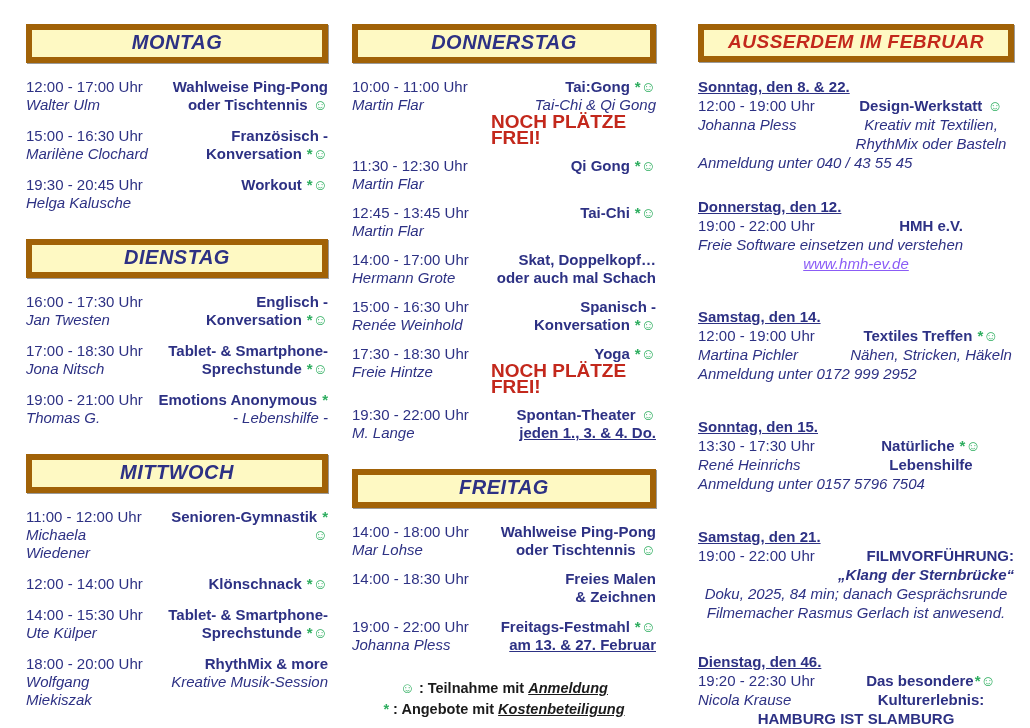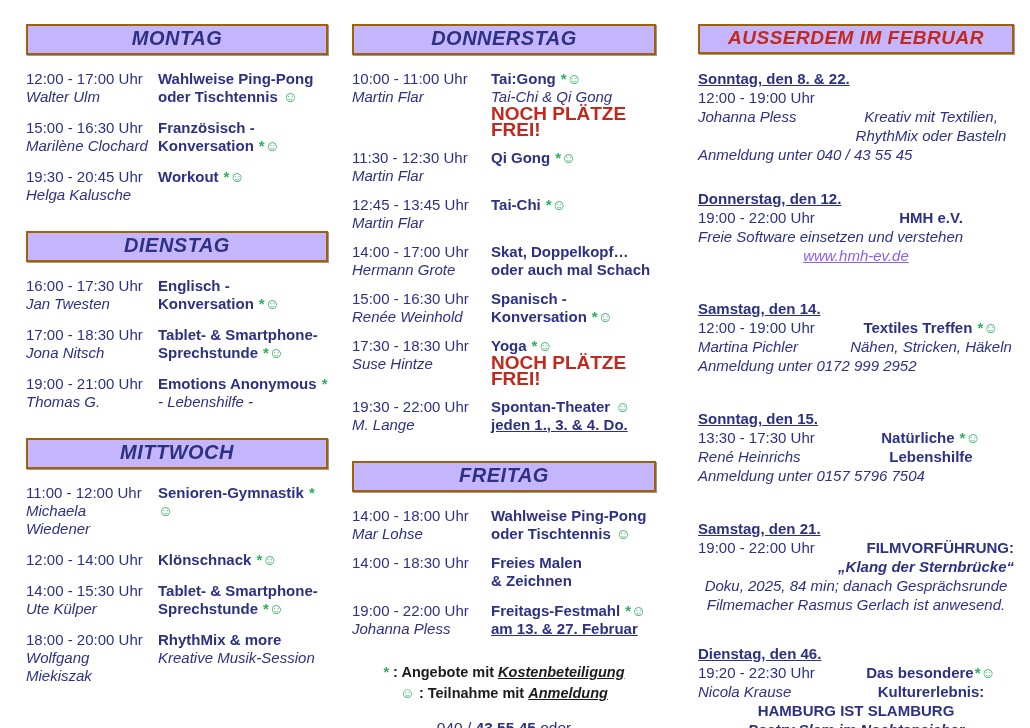--- a/index.html
+++ b/index.html
@@ -6,32 +6,32 @@
   body{
     width:1030px;height:728px;position:relative;background:#ffffff;
     font-family:"Liberation Sans", sans-serif;color:#2d3184;overflow:hidden;
   }
   .col{position:absolute;top:24px;}
   #col1{left:26px;width:302px;}
   #col2{left:352px;width:304px;}
   #col3{left:698px;width:316px;}
 
   .daybox{
-    border:2px solid #a16207;box-shadow:1px 1px 0 #9a9a9a;background:#c4b5fd;
+    border:6px solid #a16207;box-shadow:1px 1px 0 #9a9a9a;background:#fef9c3;
     text-align:center;padding:1px 0 3px;margin-bottom:15px;
   }
   .daybox .t{font-weight:bold;font-style:italic;font-size:20px;letter-spacing:.5px;color:#2d3184;}
   .daybox.red .t{color:#c3281c;font-size:19px;}
   .sectiongap{margin-top:27px;}
 
   .entry{display:grid;grid-template-columns:124px 1fr;column-gap:8px;
          margin-bottom:13px;font-size:15px;line-height:18px;}
   #col2 .entry{grid-template-columns:131px 1fr;margin-bottom:11px;}
   .person{font-style:italic;}
-  .act{font-weight:bold;}
+  .act{font-weight:bold;text-align:right;}
   .act .it{font-weight:normal;font-style:italic;}
   .act .ulb{text-decoration:underline;}
   .note{color:#c3281c;font-weight:bold;font-size:19px;line-height:16px;}
   .mark{color:#2fae60;font-weight:bold;margin-left:5px;}
   .mark:empty{display:none;}
   .mark.tight{margin-left:1px;}
 
   
   .event{margin-bottom:25px;font-size:15px;line-height:19px;}
   .date{font-weight:bold;text-decoration:underline;}
@@ -238,21 +238,21 @@
       </div>
     <div>
         <div class="act"><span>Spanisch -</span></div>
          <div class="act"><span>Konversation</span><span class="mark">*☺</span></div>
       </div>
   </div>
 
   <div class="entry">
     <div>
         <div>17:30 - 18:30 Uhr</div>
-         <div class="person">Suse Hintze</div>
+         <div class="person">Freie Hintze</div>
       </div>
     <div>
         <div class="act"><span>Yoga</span><span class="mark">*☺</span></div>
          <div class="note">NOCH PLÄTZE FREI!</div>
       </div>
   </div>
 
   <div class="entry">
     <div>
         <div>19:30 - 22:00 Uhr</div>
@@ -294,40 +294,41 @@
         <div>19:00 - 22:00 Uhr</div>
          <div class="person">Johanna Pless</div>
       </div>
     <div>
         <div class="act"><span>Freitags-Festmahl</span><span class="mark">*☺</span></div>
          <div class="act"><span class="ulb">am 13. &amp; 27. Februar</span></div>
       </div>
   </div>
 
   <div class="legend">
+    <div><span class="smiley">☺</span><span> : Teilnahme mit </span><span class="em">Anmeldung</span></div>
     <div><span class="star">*</span><span> : Angebote mit </span><span class="em">Kostenbeteiligung</span></div>
-    <div><span class="smiley">☺</span><span> : Teilnahme mit </span><span class="em">Anmeldung</span></div>
   </div>
 
   <div class="contact">
     <span>040 / </span><span class="b">43 55 45</span><span>  oder  </span><a class="email">st.pauli@labhamburg.de</a>
   </div>
 
 </div>
 
 <div class="col" id="col3">
 
   <div class="daybox red">
     <span class="t">AUSSERDEM IM FEBRUAR</span>
   </div>
 
   <div class="event">
     <div class="date">Sonntag, den 8. &amp; 22.</div>
     <div class="erow">
         <div>12:00 - 19:00 Uhr</div>
+      <div class="etitle"><span>Design-Werkstatt</span><span class="mark">☺</span></div>
       </div>
     <div class="erow">
         <div class="person">Johanna Pless</div>
       <div class="esub">Kreativ mit Textilien,</div>
       </div>
     <div class="erow">
         <div></div>
         <div class="esub">RhythMix oder Basteln</div>
       </div>
     <div class="efull">Anmeldung unter 040 / 43 55 45</div>

